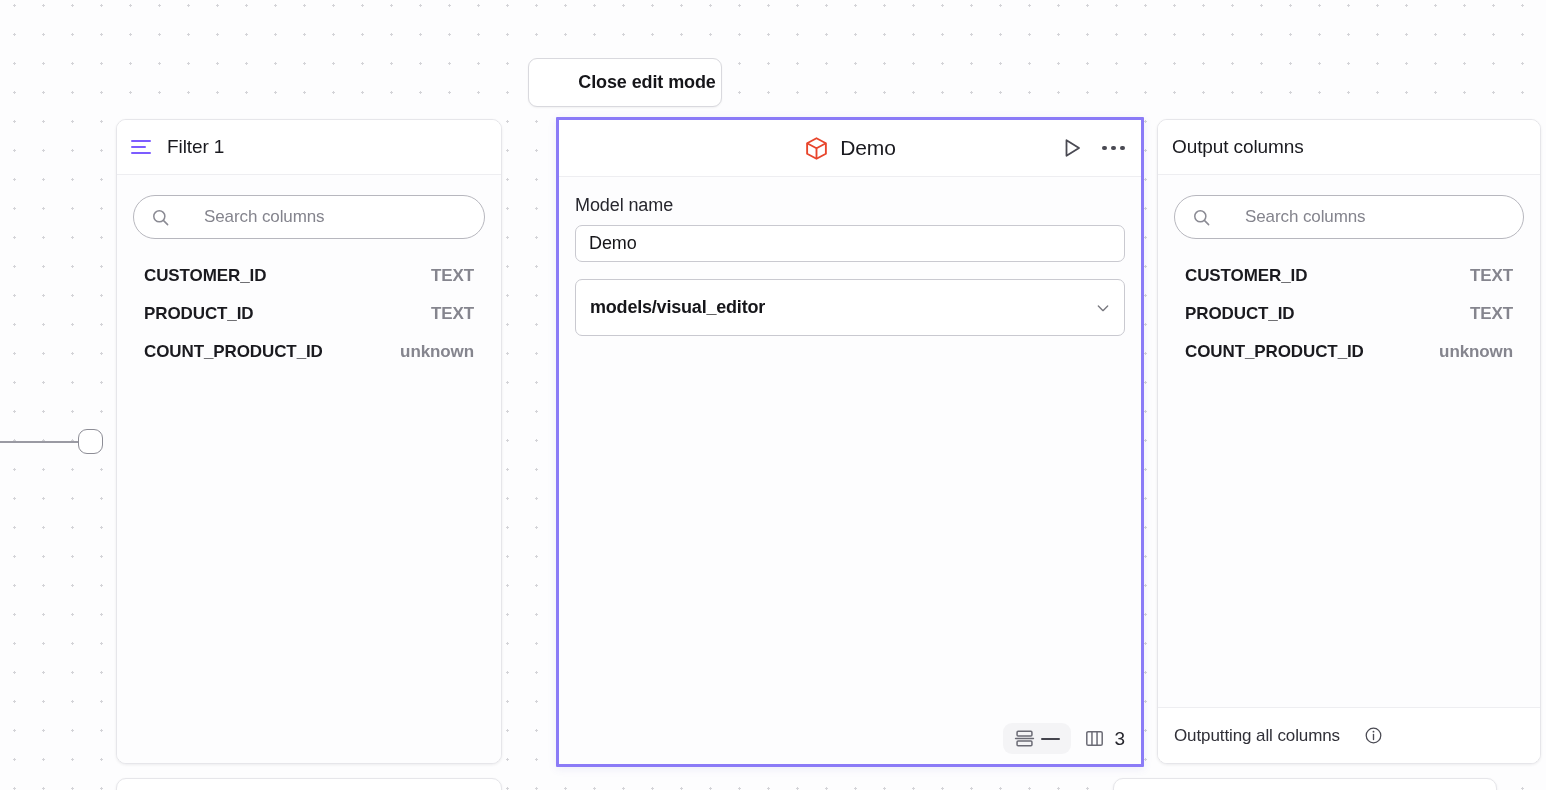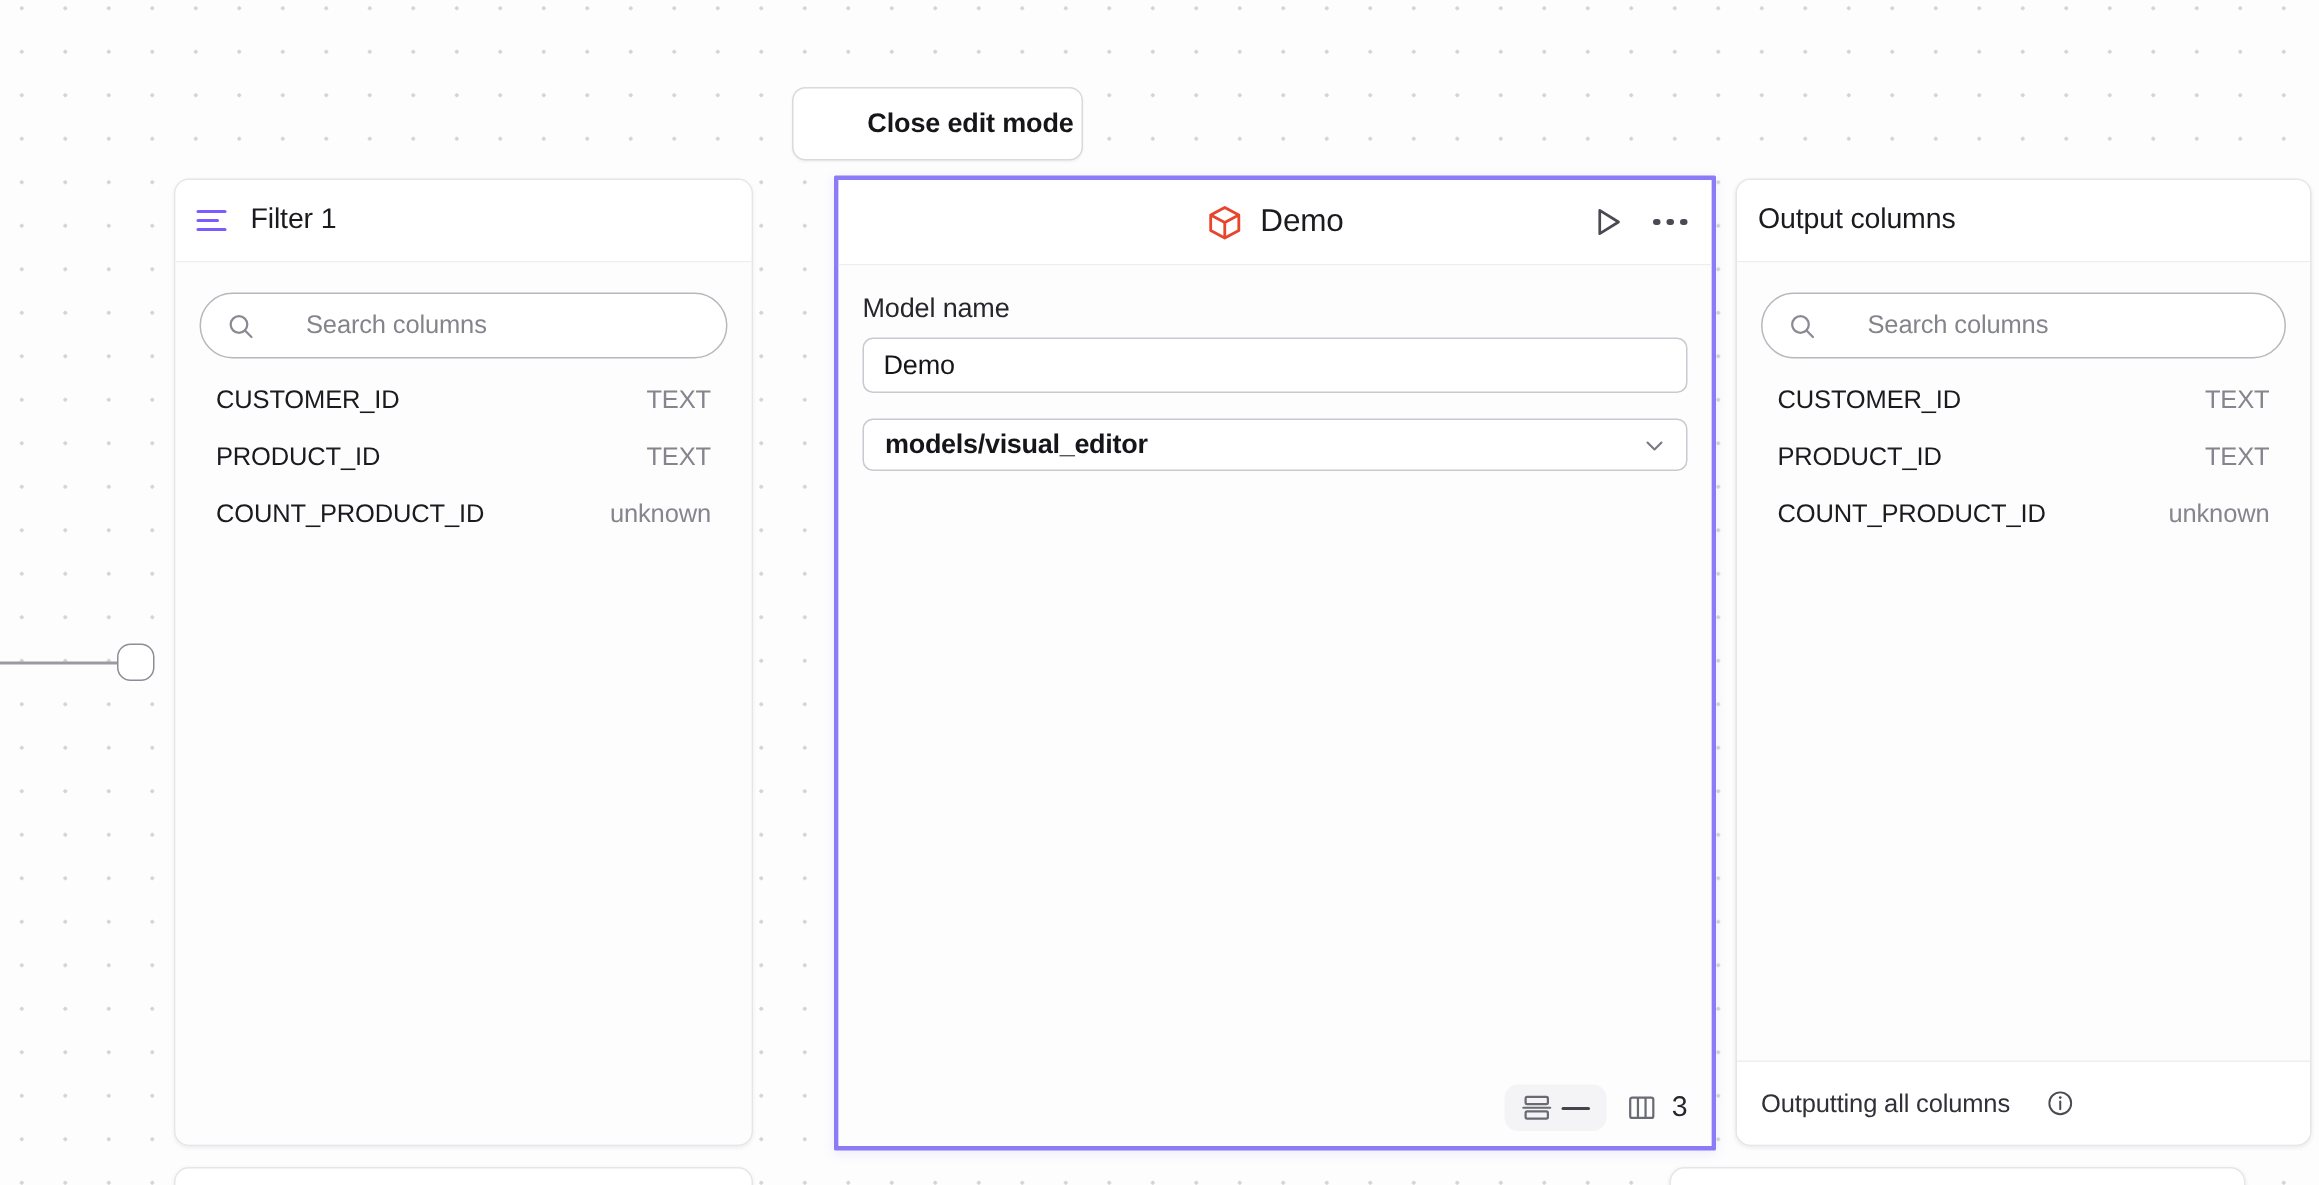--- a/index.html
+++ b/index.html
@@ -107,24 +107,25 @@
     cursor: text;
     gap: 20px;
   }
   .search-icon { width: 19px; height: 19px; flex: none; margin-right: 14px; }
   .search-text { font-size: 17px; color: #84848d; letter-spacing: -0.1px; }
 
   
   .col-list { position: absolute; left: 16px; right: 16px; top: 82px; }
   .col-row {
     display: flex;
-    align-items: flex-start;
+    align-items: center;
     justify-content: space-between;
     height: 38px;
     padding: 0 11px 0 11px;
+    font-weight: bold;
   }
   .col-name { font-size: 17px; color: #1a1a1f; letter-spacing: -0.1px; white-space: nowrap; }
   .col-type { font-size: 17px; color: #85858e; letter-spacing: -0.1px; white-space: nowrap; }
 
   
   .node-footer {
     position: absolute;
     left: 0; right: 0; bottom: 0;
     height: 56px;
     border-top: 1px solid #eeeef1;
@@ -175,21 +176,21 @@
     color: #16161a;
     padding: 0 13px;
     font-family: "Liberation Sans", sans-serif;
     letter-spacing: -0.1px;
     margin-bottom: 17px;
     display: flex;
     align-items: center;
   }
   .select-input {
     width: 100%;
-    height: 35px;
+    height: 57px;
     border: 1px solid #c9c9d0;
     border-radius: 7px;
     background: #ffffff;
     display: flex;
     align-items: center;
     justify-content: space-between;
     padding: 0 13px 0 14px;
     cursor: pointer;
   }
   .select-value { font-size: 18px; color: #16161a; font-weight: bold; letter-spacing: -0.2px; }

